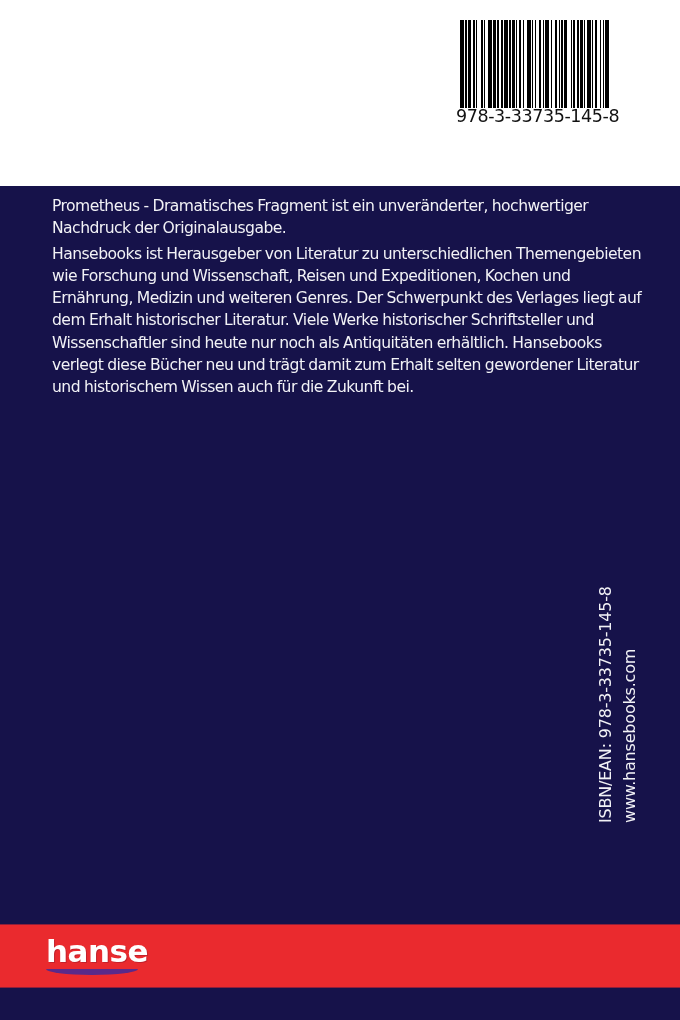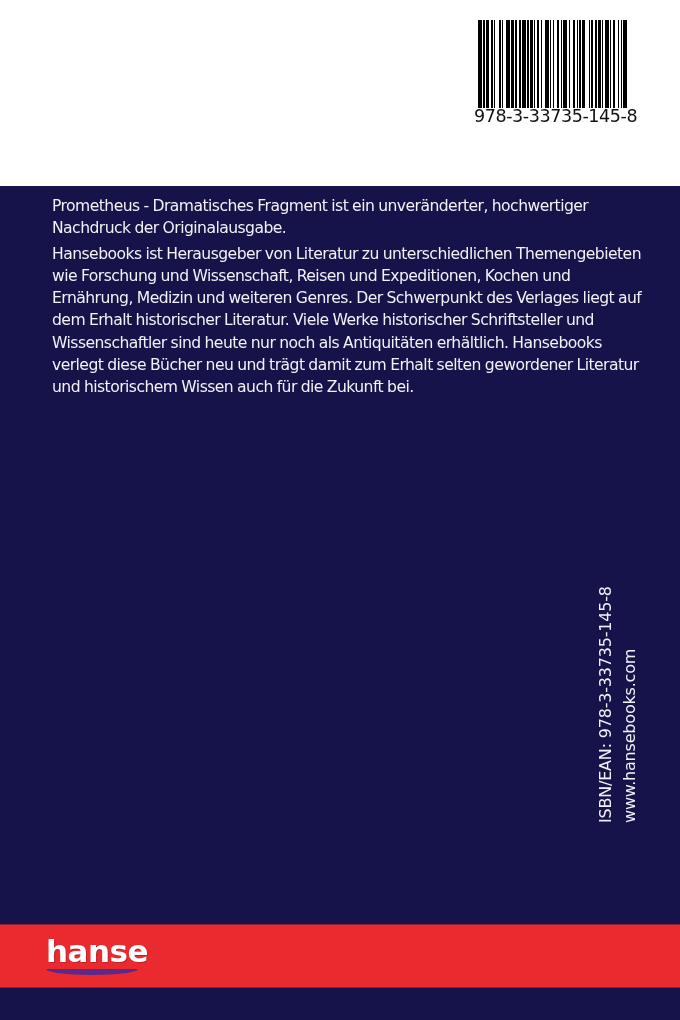--- a/index.html
+++ b/index.html
@@ -16,21 +16,21 @@
     }
     .top-area {
       position: absolute;
       left: 0; top: 0;
       width: 680px;
       height: 186px;
       background: #ffffff;
     }
     .barcode-block {
       position: absolute;
-      left: 476px;
+      left: 458px;
       top: 18px;
       width: 160px;
       height: 115px;
     }
     .barcode-bars {
       position: absolute;
       left: 2px;
       top: 2px;
       width: 150px;
       height: 88px;

